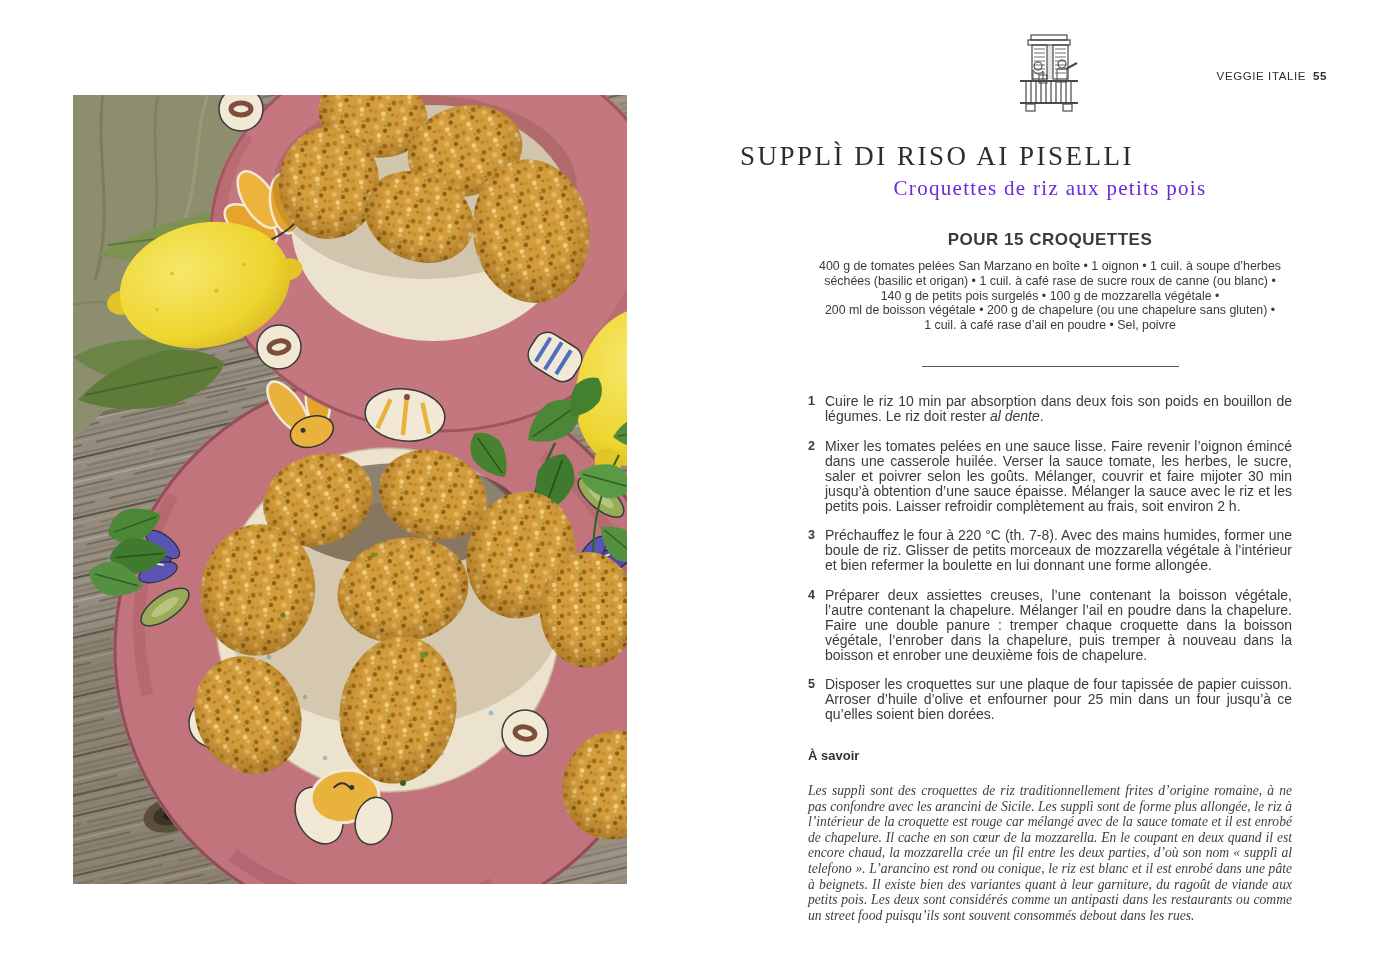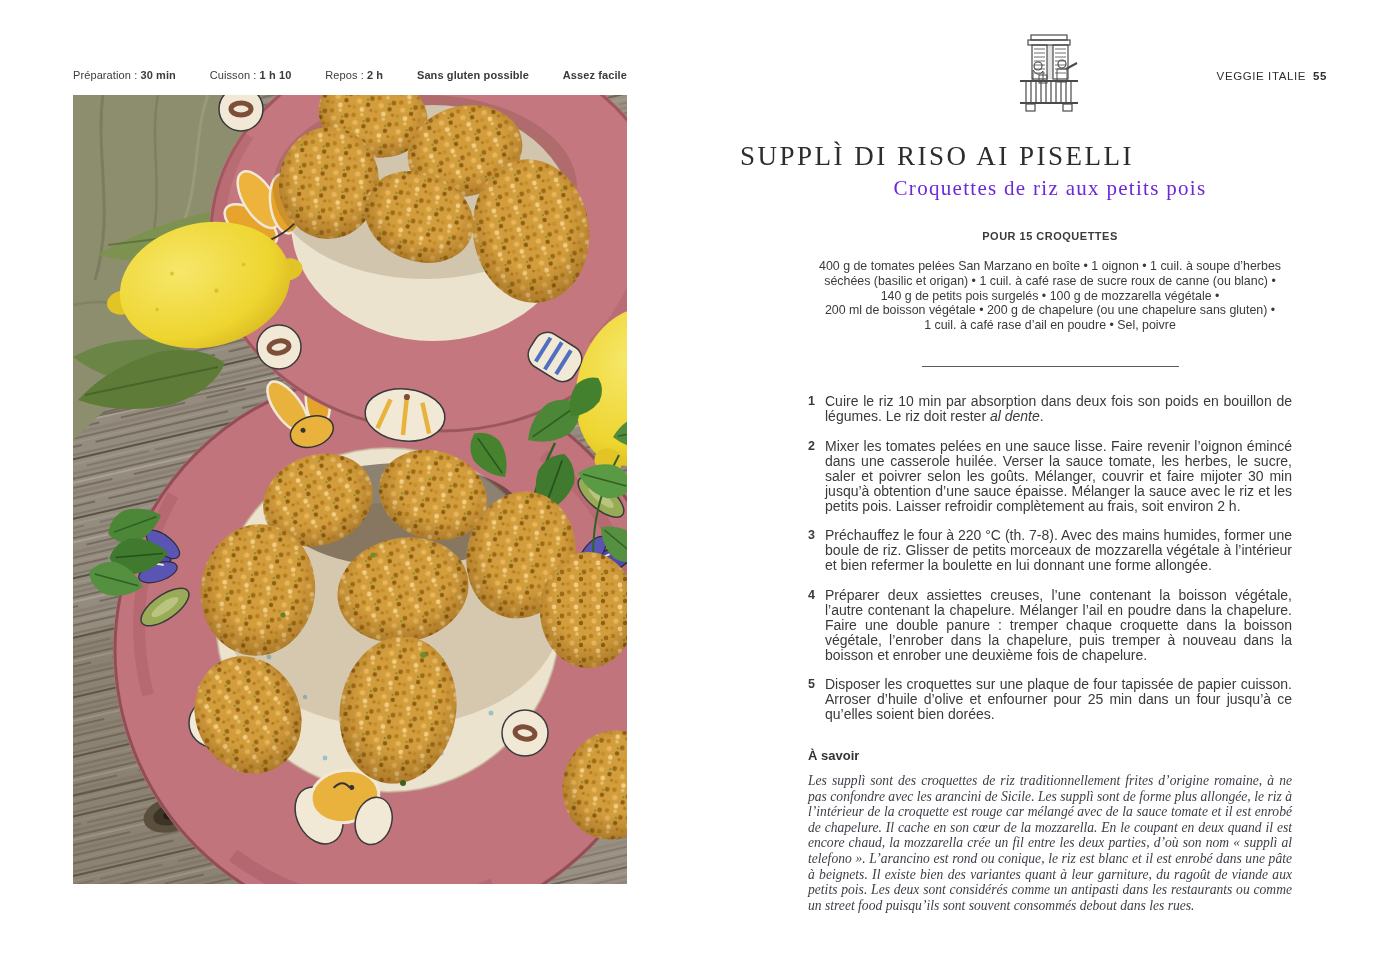--- a/index.html
+++ b/index.html
@@ -16,47 +16,40 @@
   .balcony{position:absolute;left:1016px;top:33px;width:66px;height:80px;}
   .folio{position:absolute;top:70px;right:73px;font-size:11.5px;letter-spacing:0.6px;color:#2f2f2f;text-align:center;}
   .folio .pagenum{font-weight:700;margin-left:7px;}
   .title{position:absolute;top:141px;left:740px;width:620px;
          font-family:"Liberation Serif",serif;font-weight:400;font-size:27px;
          letter-spacing:2.5px;color:#2d2d2d;}
   .subtitle{position:absolute;top:176px;left:740px;width:620px;text-align:center;
             font-family:"Liberation Serif",serif;font-weight:400;font-size:21px;
             letter-spacing:1.3px;color:#6d28d9;}
   .yield{position:absolute;top:230px;left:740px;width:620px;text-align:center;
-         font-size:11px;font-weight:700;letter-spacing:0.5px;color:#3b3b3b;}
+         font-size:17px;font-weight:700;letter-spacing:0.5px;color:#3b3b3b;}
   .ingredients{position:absolute;top:259px;left:780px;width:540px;text-align:center;
                font-size:12.4px;line-height:14.8px;color:#3a3a3a;}
   .divider{position:absolute;top:366px;left:922px;width:257px;height:0;
            border:none;border-top:1.5px solid #5a5a5a;margin:0;}
   .steps{position:absolute;top:394px;left:808px;width:484px;}
   .step{display:flex;margin-bottom:14.5px;}
   .step-num{flex:0 0 17px;font-weight:700;font-size:12.5px;line-height:15px;}
   .step-text{flex:1;text-align:justify;font-size:14px;line-height:15px;}
   .step-text .ital{font-style:italic;}
   .note{position:absolute;left:808px;top:748px;width:484px;}
-  .note-heading{font-size:13px;font-weight:700;color:#333333;margin:0 0 10px 0;}
+  .note-heading{font-size:13px;font-weight:700;color:#333333;margin:0 0 20px 0;}
   .note-body{margin:0;font-family:"Liberation Serif",serif;font-style:italic;
              font-size:13.6px;line-height:15.6px;text-align:justify;color:#3e3d46;}
 </style>
 </head>
 <body>
 
 <div class="page">
 
-  <div class="meta-row">
-    <div class="meta-item"><span class="meta-label">Préparation : </span><span class="meta-value">30 min</span></div>
-    <div class="meta-item"><span class="meta-label">Cuisson : </span><span class="meta-value">1 h 10</span></div>
-    <div class="meta-item"><span class="meta-label">Repos : </span><span class="meta-value">2 h</span></div>
-    <div class="meta-item"><span class="meta-value">Sans gluten possible</span></div>
-    <div class="meta-item"><span class="meta-value">Assez facile</span></div>
-  </div>
 
   <div class="photo">
     <svg width="554" height="789" viewBox="0 0 554 789">
       <defs>
         <pattern id="wood" width="150" height="58" patternUnits="userSpaceOnUse" patternTransform="rotate(-13)">
           <rect width="150" height="58" fill="#958c80"></rect>
           <line x1="0" y1="3" x2="150" y2="3" stroke="#7b7266" stroke-width="1.4"></line>
           <line x1="0" y1="7" x2="150" y2="7" stroke="#5a5244" stroke-width="2.2"></line>
           <line x1="0" y1="12" x2="150" y2="12" stroke="#a89f92" stroke-width="1"></line>
           <line x1="0" y1="16" x2="150" y2="16" stroke="#6e6557" stroke-width="1.2" stroke-dasharray="64 16"></line>

